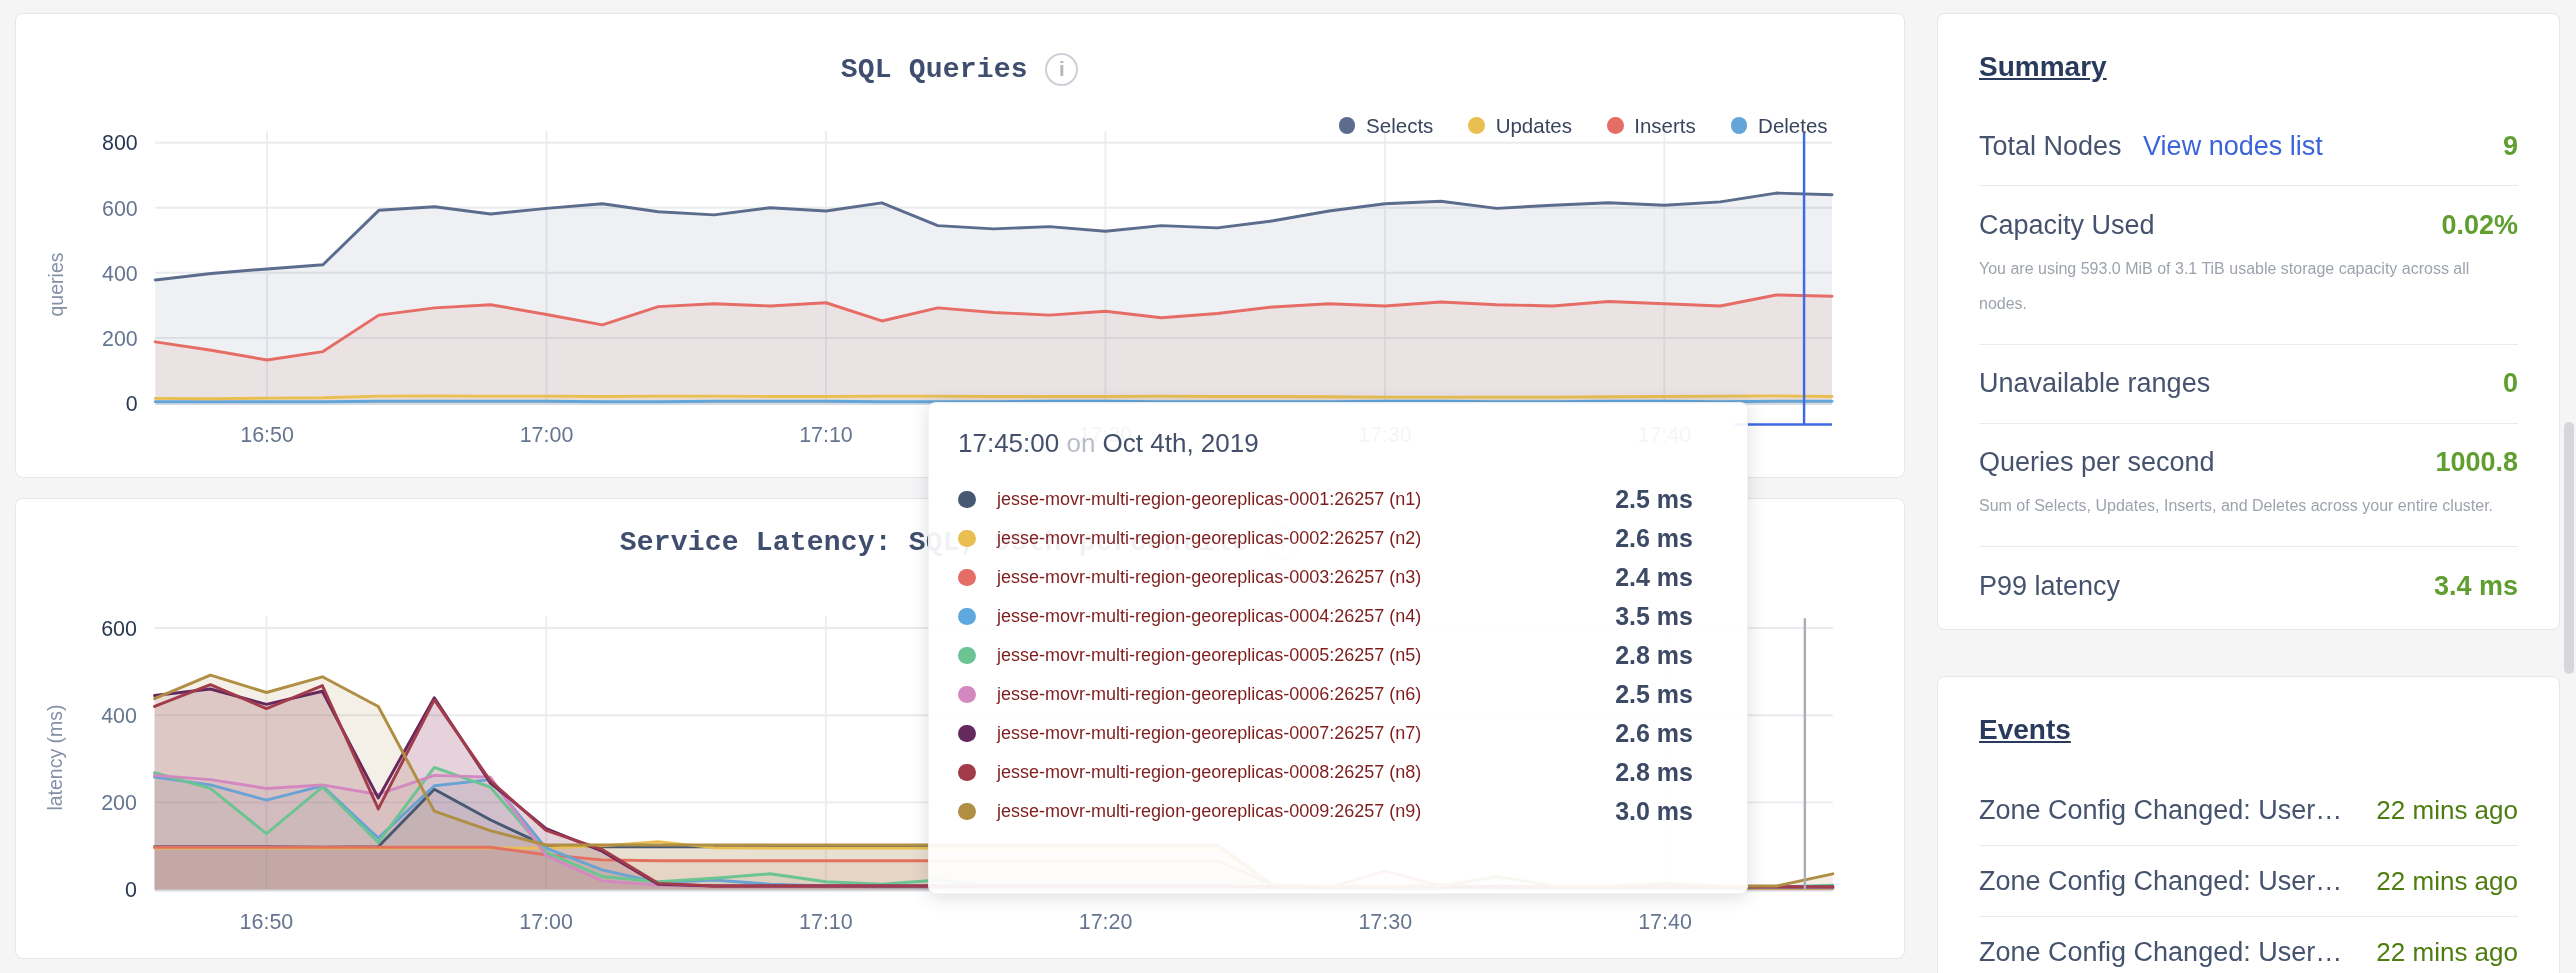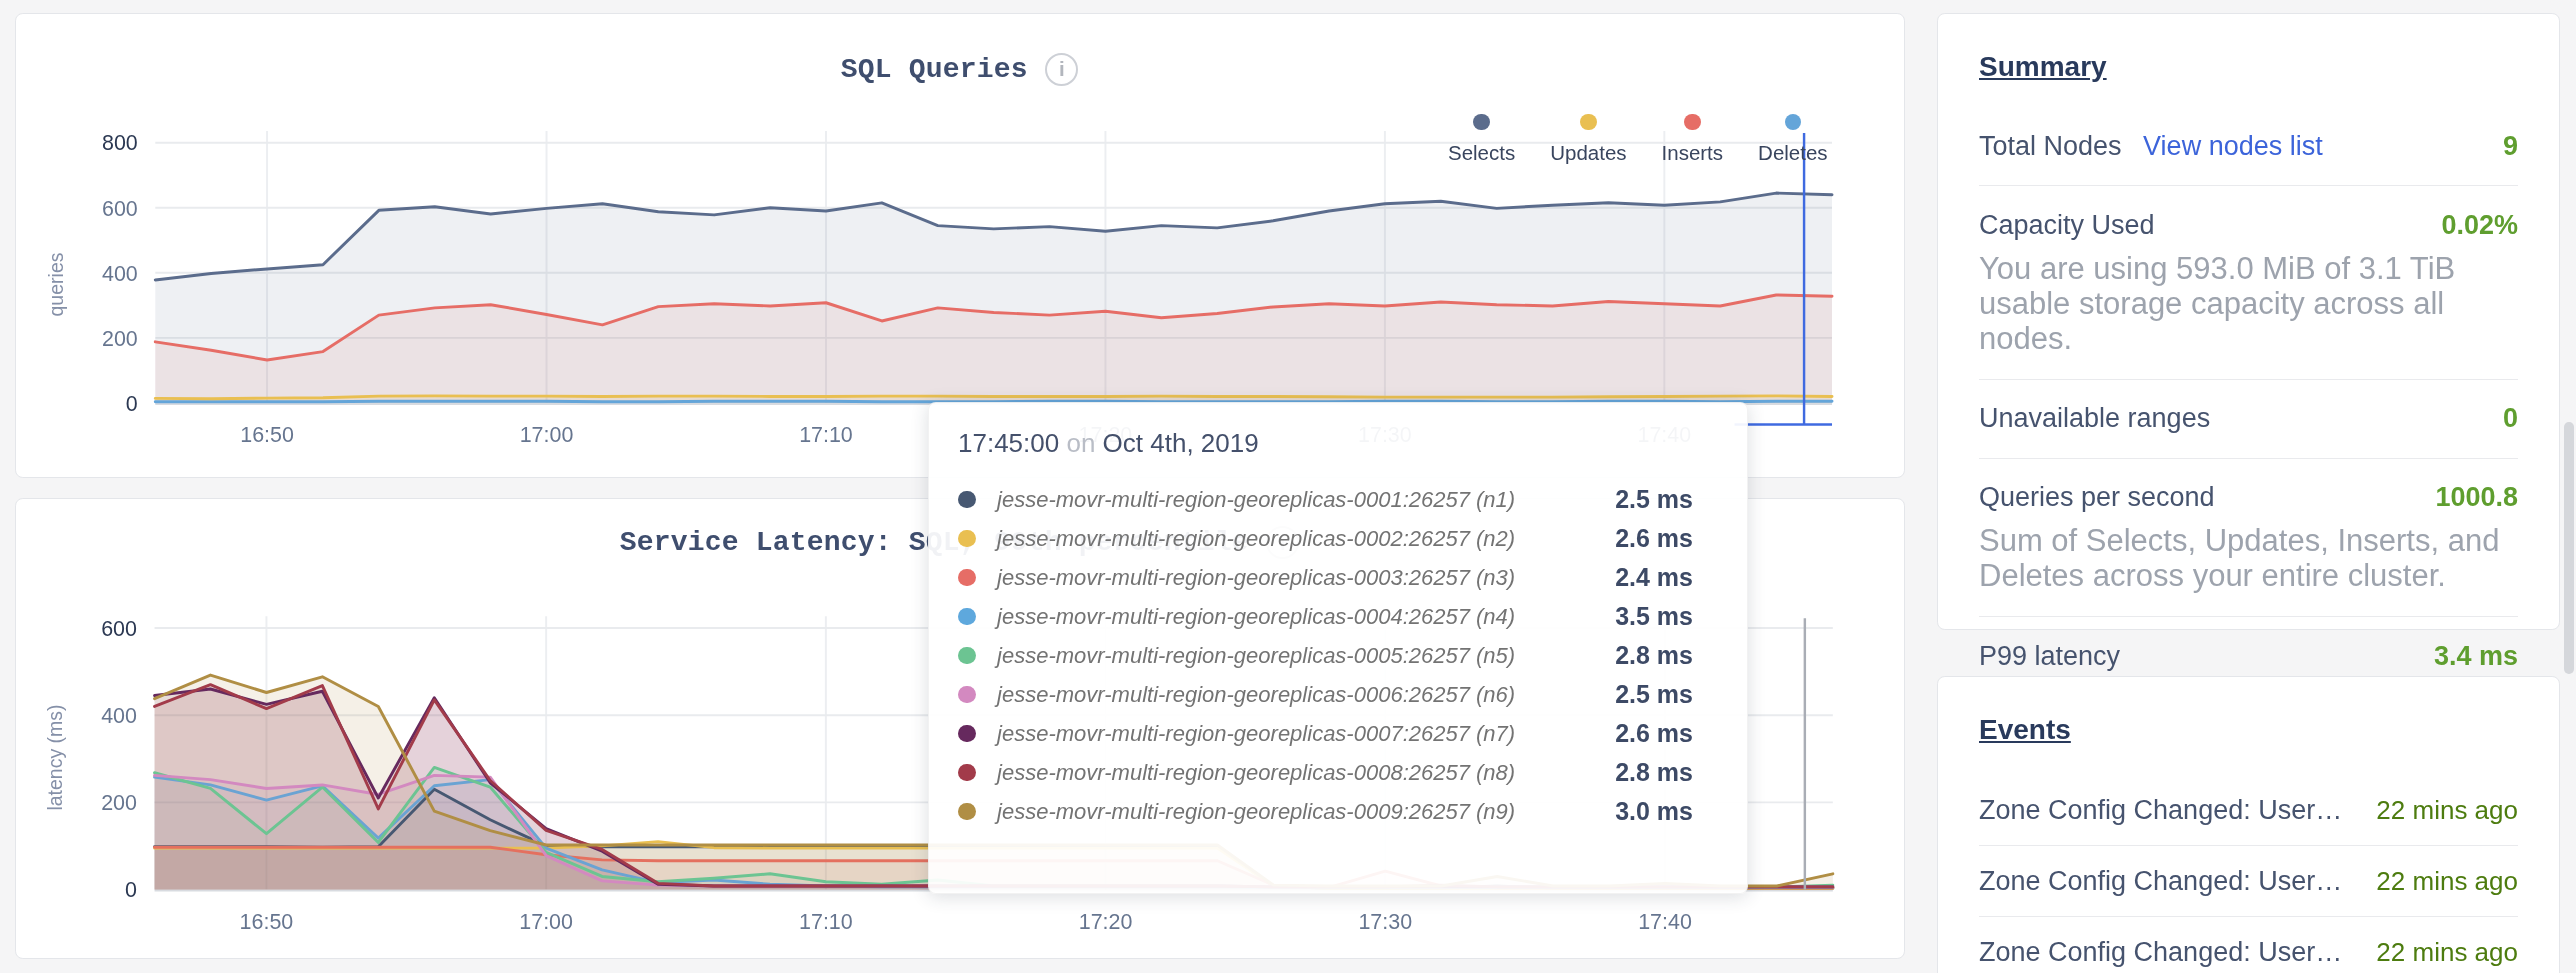--- a/index.html
+++ b/index.html
@@ -21,57 +21,57 @@
   }
   #chart-card-1 .chart-title-row{top:39px;}
   #chart-card-2 .chart-title-row{top:27px;}
   .chart-title{font-size:28px;font-weight:bold;color:#3f4e6e;letter-spacing:0.2px;font-family:Liberation Mono, monospace;}
   .info-icon{
     width:33px;height:33px;border:2px solid #cdd0d6;border-radius:50%;color:#b2b6bd;
     display:flex;align-items:center;justify-content:center;font-size:20.5px;font-style:normal;
     font-weight:bold;box-sizing:border-box;background:#fff;
   }
   .legend{position:absolute;top:100px;right:76px;display:flex;gap:35px;z-index:2;}
-  .legend-item{display:flex;align-items:center;gap:10.7px;cursor:pointer;flex-direction:column;}
+  .legend-item{display:flex;align-items:center;gap:10.7px;cursor:pointer;}
   .legend-dot{width:16.6px;height:16.6px;border-radius:50%;}
   .legend-label{font-size:20.5px;color:#39455e;}
   .y-unit{
     position:absolute;font-size:19.5px;color:#8590a8;transform:rotate(-90deg);
     transform-origin:center;white-space:nowrap;z-index:1;
   }
   svg.chart{position:absolute;left:0;top:0;}
   .tick-label{font-size:22px;fill:#66758f;}
   .tick-dark{fill:#2b3852;}
   
   #tooltip{
     position:absolute;left:928px;top:402px;width:820px;z-index:10;
     background:rgba(255,255,255,0.93);border:1px solid rgba(0,0,0,0.05);border-radius:7.8px;
     box-shadow:0 2.9px 17.6px rgba(40,50,70,0.16);box-sizing:border-box;
     padding:25px 27px 62px 29px;
   }
   .tt-header{font-size:26px;color:#44506b;margin-bottom:21px;}
   .tt-on{color:#b9bdc6;}
   .tt-row{display:flex;align-items:center;height:39px;padding-right:27px;}
   .tt-dot{width:17.6px;height:17.6px;border-radius:50%;flex:none;margin-right:21.5px;}
-  .tt-name{font-size:22px;color:#737373;white-space:nowrap;font-style:italic;}
+  .tt-name{font-size:18px;color:#7f1d1d;white-space:nowrap;}
   .tt-val{font-size:25px;color:#3d4a66;font-weight:600;margin-left:auto;white-space:nowrap;}
   
   #summary-card{left:1937px;top:12.7px;width:623px;height:617px;padding:0 41px;}
   #events-card{left:1937px;top:676px;width:623px;height:332px;padding:0 41px;}
   .side-title{
     font-size:28px;font-weight:bold;color:#293a5c;padding-top:37px;text-decoration:underline;
   }
   .side-rows{margin-top:25px;}
   .srow{padding:23.4px 0 23.4px;border-bottom:1px solid #e9eaed;}
   .srow:last-child{border-bottom:none;}
   .srow-line{display:flex;align-items:flex-end;}
   .srow-label{font-size:27px;color:#46536e;}
   .srow-link{font-size:27px;color:#3c64da;margin-left:21.5px;cursor:pointer;}
   .srow-value{font-size:27px;font-weight:bold;color:#5f9e2f;margin-left:auto;}
-  .srow-desc{font-size:31px;line-height:35px;color:#9da3ad;margin-top:9.8px;}
+  .srow-desc{font-size:16px;line-height:35px;color:#9da3ad;margin-top:9.8px;}
   .erow{display:flex;align-items:baseline;padding:19.5px 0;border-bottom:1px solid #e9eaed;cursor:pointer;}
   .erow:last-child{border-bottom:none;}
   .erow-label{font-size:27px;color:#46536e;white-space:nowrap;overflow:hidden;}
   .erow-time{font-size:26px;color:#4d7c0f;margin-left:auto;white-space:nowrap;}
   #events-rows{margin-top:29px;}
   
   #scrollbar-thumb{
     position:absolute;left:2564px;top:422px;width:9.8px;height:252px;border-radius:4.9px;
     background:#d5d7db;
   }

